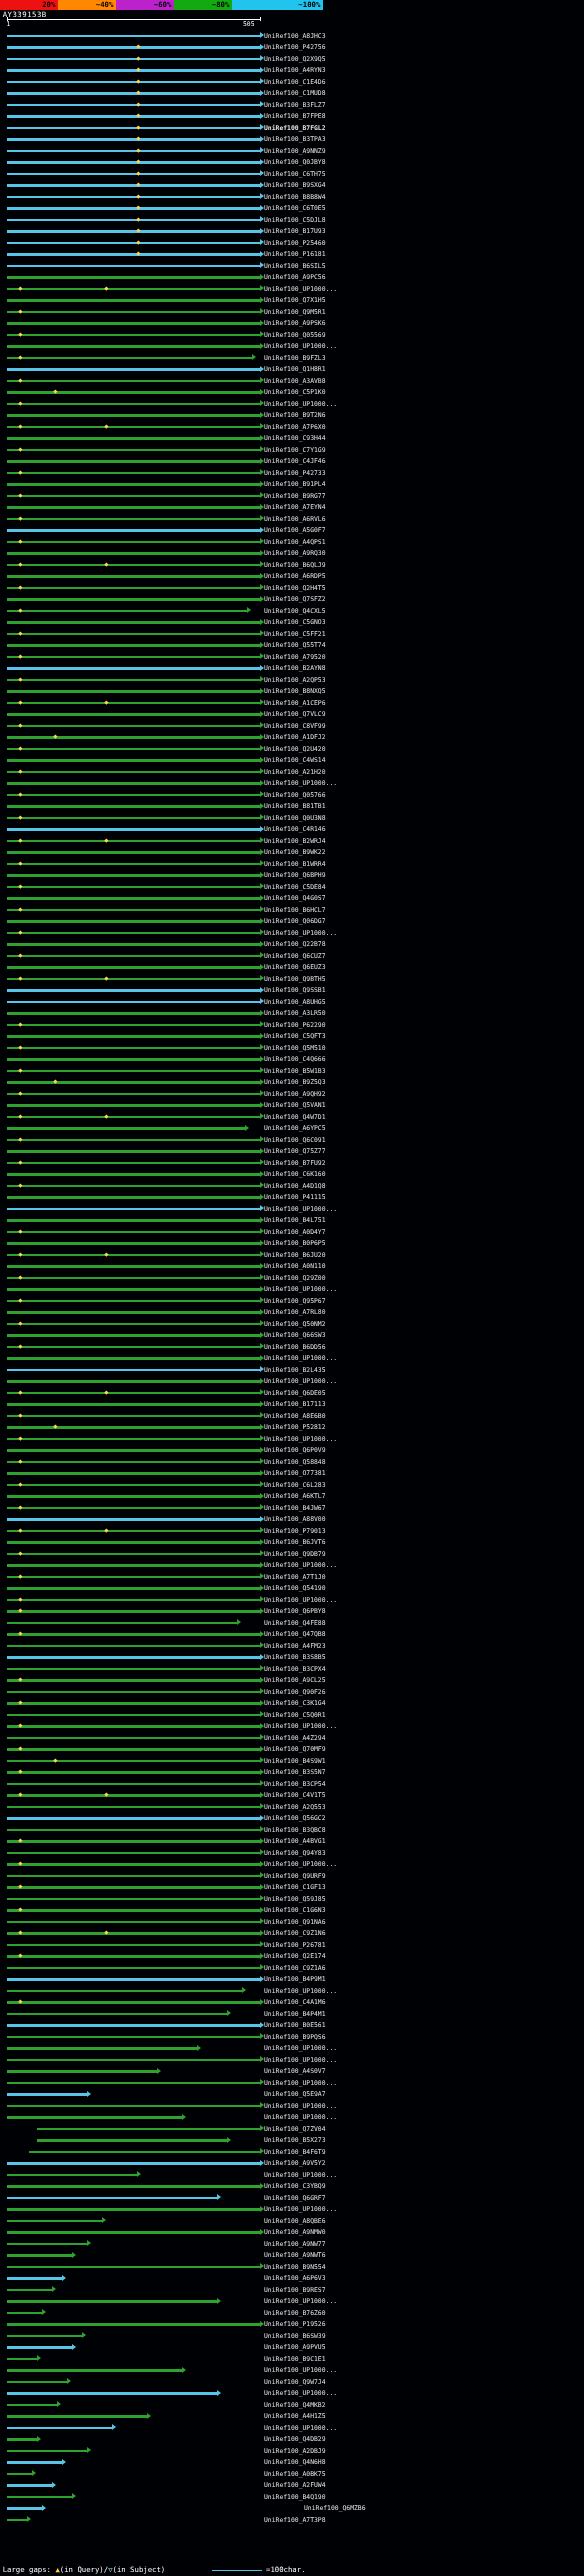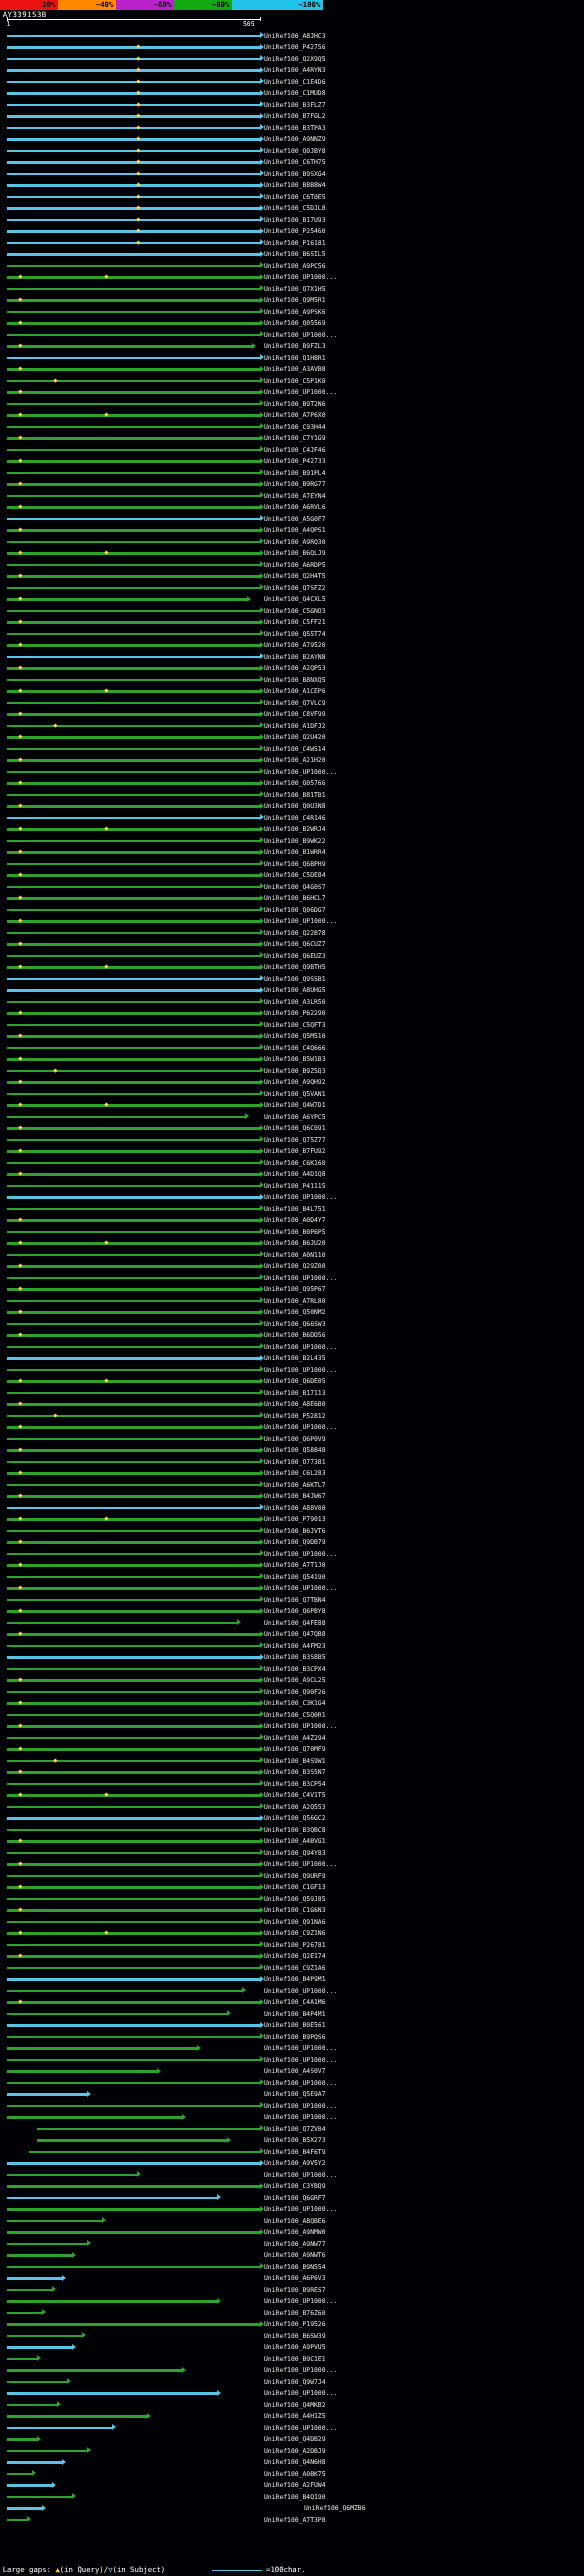--- a/index.html
+++ b/index.html
@@ -98,21 +98,27 @@
     <div class="row" style="height: 11.5px;">
       <div class="bar" style="left: 7.3px; width: 253px; background: rgb(88, 197, 230);"></div>
       <div class="arrow" style="left: 260px; border-left-color: rgb(88, 197, 230);"></div>
       <div class="mark" style="left: 137px; background: rgb(255, 211, 77);"></div>
       <div class="hitlabel" style="color: rgb(226, 226, 226);">UniRef100_B3FLZ7</div>
     </div>
     <div class="row" style="height: 11.5px;">
       <div class="bar" style="left: 7.3px; width: 253px; background: rgb(88, 197, 230);"></div>
       <div class="arrow" style="left: 260px; border-left-color: rgb(88, 197, 230);"></div>
       <div class="mark" style="left: 137px; background: rgb(255, 211, 77);"></div>
-      <div class="hitlabel" style="color: rgb(226, 226, 226);">UniRef100_B7FGL2</div>
+      <div class="hitlabel" style="color: rgb(226, 226, 226);">UniRef100_B7FPE8</div>
+    </div>
+    <div class="row" style="height: 11.5px;">
+      <div class="bar" style="left: 7.3px; width: 253px; background: rgb(88, 197, 230);"></div>
+      <div class="arrow" style="left: 260px; border-left-color: rgb(88, 197, 230);"></div>
+      <div class="mark" style="left: 137px; background: rgb(255, 211, 77);"></div>
+      <div class="hitlabel" style="color: rgb(226, 226, 226); font-weight: bold;">UniRef100_B7FGL2</div>
     </div>
     <div class="row" style="height: 11.5px;">
       <div class="bar" style="left: 7.3px; width: 253px; background: rgb(88, 197, 230);"></div>
       <div class="arrow" style="left: 260px; border-left-color: rgb(88, 197, 230);"></div>
       <div class="mark" style="left: 137px; background: rgb(255, 211, 77);"></div>
       <div class="hitlabel" style="color: rgb(226, 226, 226);">UniRef100_B3TPA3</div>
     </div>
     <div class="row" style="height: 11.5px;">
       <div class="bar" style="left: 7.3px; width: 253px; background: rgb(88, 197, 230);"></div>
       <div class="arrow" style="left: 260px; border-left-color: rgb(88, 197, 230);"></div>
@@ -819,25 +825,20 @@
     <div class="row" style="height: 11.5px;">
       <div class="bar" style="left: 7.3px; width: 253px; background: rgb(47, 161, 47);"></div>
       <div class="arrow" style="left: 260px; border-left-color: rgb(47, 161, 47);"></div>
       <div class="hitlabel" style="color: rgb(226, 226, 226);">UniRef100_Q54190</div>
     </div>
     <div class="row" style="height: 11.5px;">
       <div class="bar" style="left: 7.3px; width: 253px; background: rgb(47, 161, 47);"></div>
       <div class="arrow" style="left: 260px; border-left-color: rgb(47, 161, 47);"></div>
       <div class="mark" style="left: 19.3px; background: rgb(255, 211, 77);"></div>
       <div class="hitlabel" style="color: rgb(226, 226, 226);">UniRef100_UP1000...</div>
-    </div>
-    <div class="row" style="height: 11.5px;">
-      <div class="bar" style="left: 7.3px; width: 253px; background: rgb(47, 161, 47);"></div>
-      <div class="arrow" style="left: 260px; border-left-color: rgb(47, 161, 47);"></div>
-      <div class="hitlabel" style="color: rgb(226, 226, 226);">UniRef100_Q7TBN4</div>
     </div>
     <div class="row" style="height: 11.5px;">
       <div class="bar" style="left: 7.3px; width: 253px; background: rgb(47, 161, 47);"></div>
       <div class="arrow" style="left: 260px; border-left-color: rgb(47, 161, 47);"></div>
       <div class="mark" style="left: 19.3px; background: rgb(255, 211, 77);"></div>
       <div class="hitlabel" style="color: rgb(226, 226, 226);">UniRef100_Q6PBY8</div>
     </div>
     <div class="row" style="height: 11.5px;">
       <div class="bar" style="left: 7.3px; width: 230px; background: rgb(47, 161, 47);"></div>
       <div class="arrow" style="left: 237px; border-left-color: rgb(47, 161, 47);"></div>

